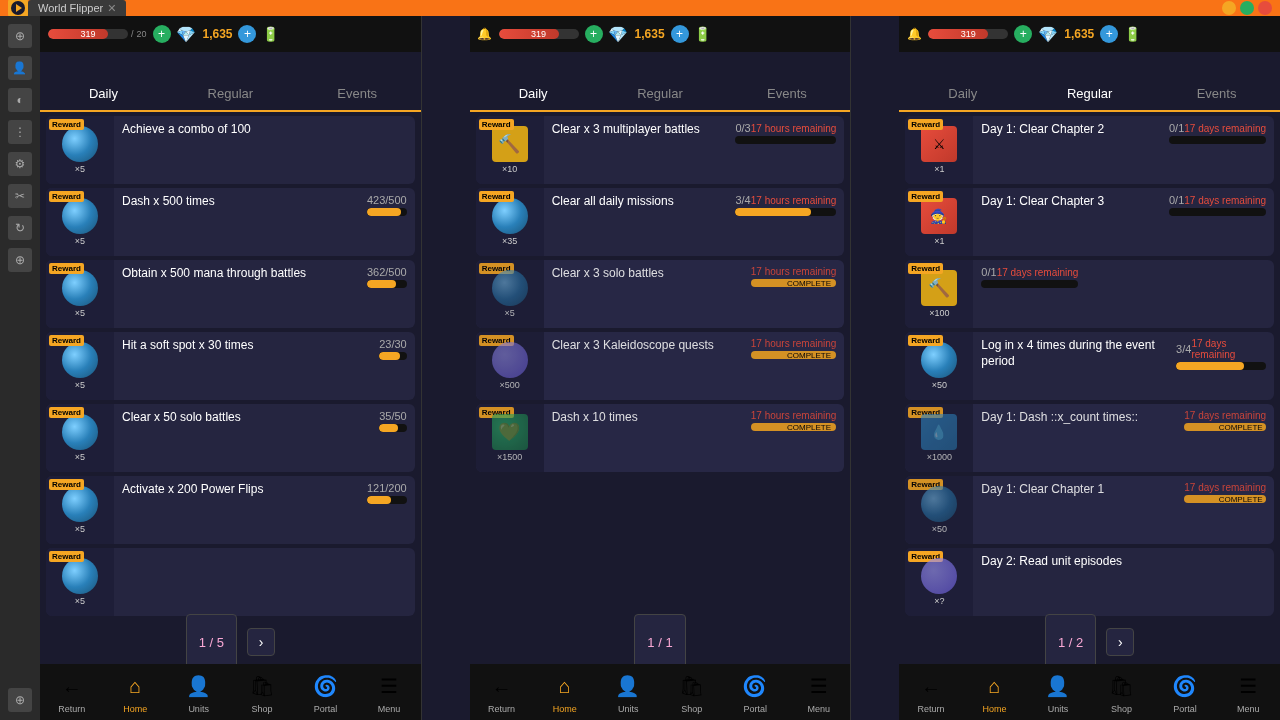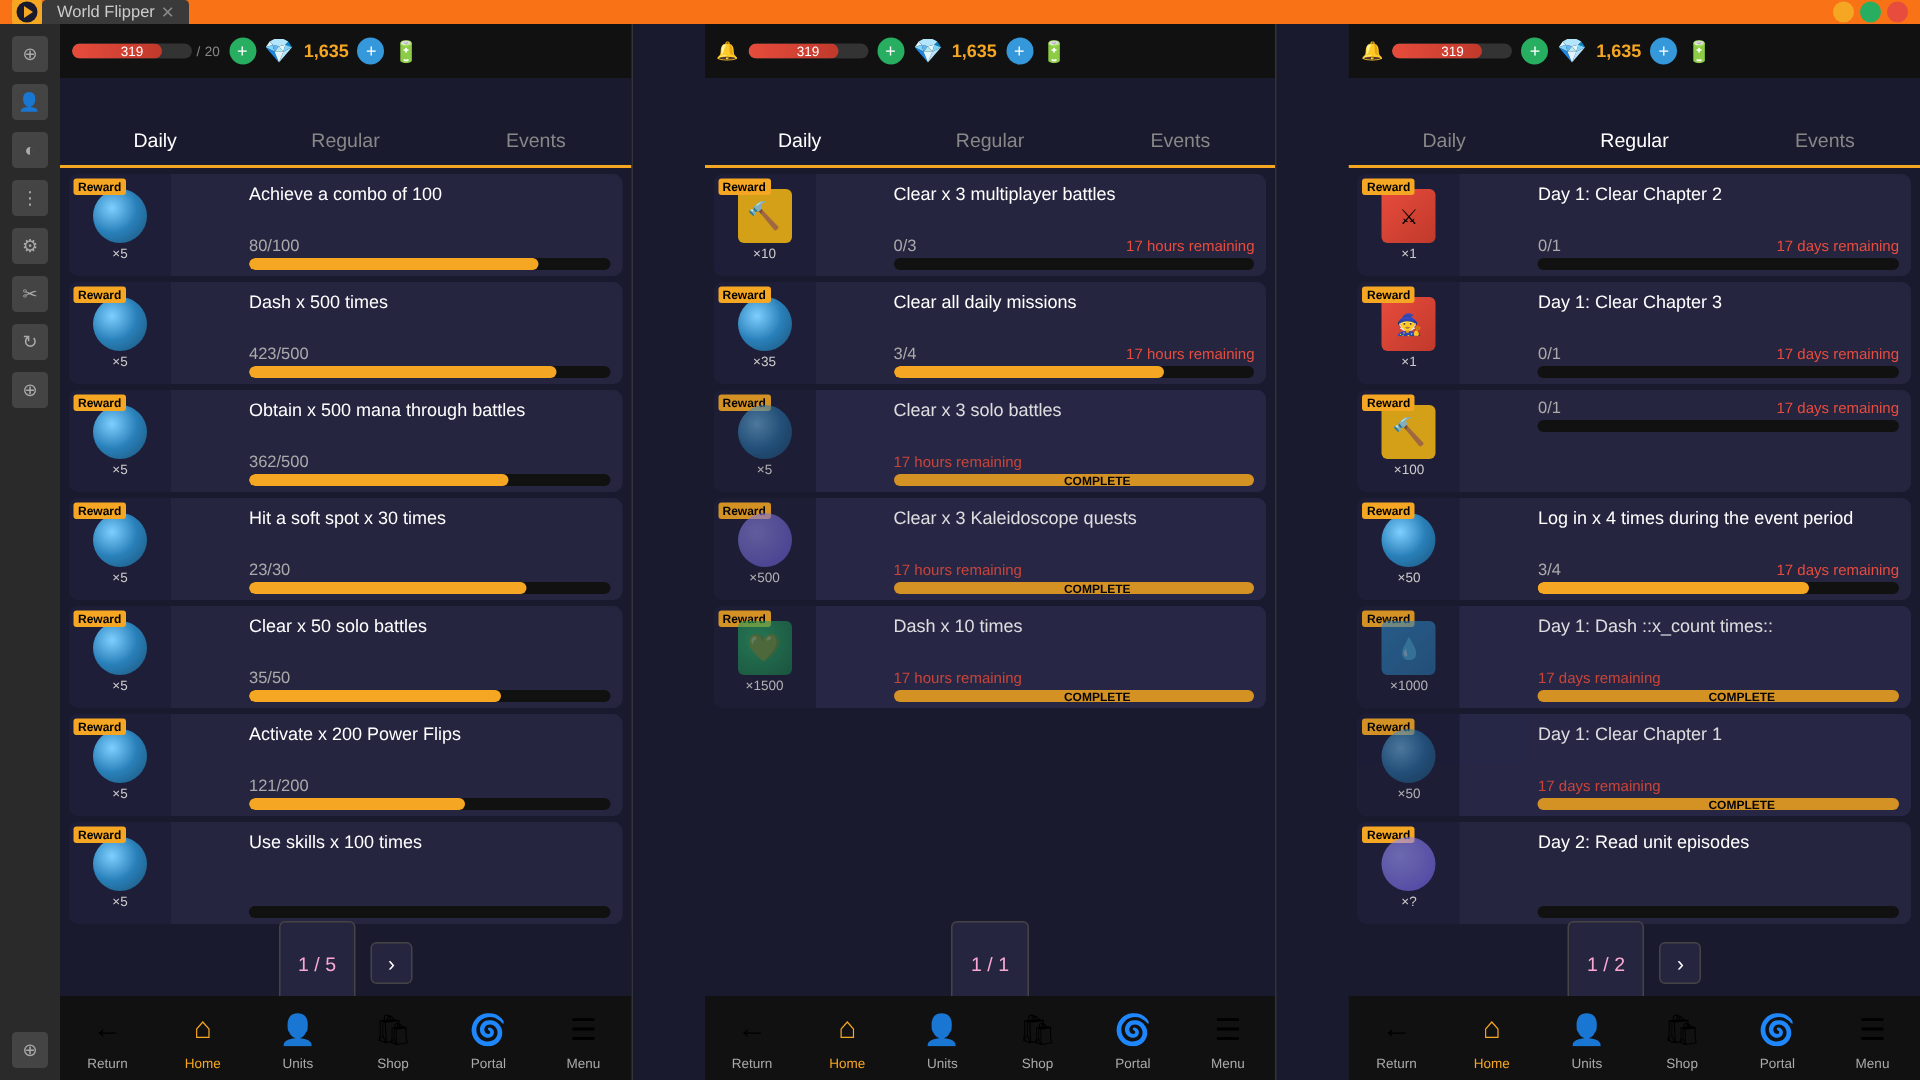--- a/index.html
+++ b/index.html
@@ -209,23 +209,21 @@
     }
     .reward-count {
       font-size: 9px;
       color: #ccc;
       margin-top: 2px;
     }
     .quest-info {
       flex: 1;
       padding: 6px 8px 4px;
       display: flex;
-      flex-direction: column;
       justify-content: space-between;
-      margin-left: 44px;
     }
     .quest-title {
       font-size: 12px;
       color: #fff;
       line-height: 1.3;
     }
     .quest-progress-row {
       display: flex;
       justify-content: space-between;
       align-items: center;
@@ -255,21 +253,21 @@
       background: #f5a623;
       border-radius: 4px;
       margin-top: 2px;
       display: flex;
       align-items: center;
       justify-content: center;
     }
     .complete-text {
       font-size: 8px;
       color: #000;
-      font-weight: bold;
+      font-weight: normal;
       padding-left: 31px;
     }
 
     
     .icon-orb {
       background: radial-gradient(circle at 35% 35%, #7ecfff, #2980b9, #1a5276);
       border-radius: 50%;
       width: 36px; height: 36px;
     }
     .icon-hammer {
@@ -432,23 +430,20 @@
 
         <div class="quest-item">
           <div class="quest-reward">
             <div class="reward-label">Reward</div>
             <div class="icon-orb"></div>
             <div class="reward-count">×5</div>
           </div>
           <div class="quest-info">
             <div class="quest-title">Achieve a combo of 100</div>
             <div>
-              <div class="quest-progress-row">
-                <span class="quest-progress-text">80/100</span>
-              </div>
               <div class="progress-bar-bg">
                 <div class="progress-bar-fill" style="width:80%"></div>
               </div>
             </div>
           </div>
         </div>
 
         <div class="quest-item">
           <div class="quest-reward">
             <div class="reward-label">Reward</div>
@@ -544,21 +539,20 @@
           </div>
         </div>
 
         <div class="quest-item">
           <div class="quest-reward">
             <div class="reward-label">Reward</div>
             <div class="icon-orb"></div>
             <div class="reward-count">×5</div>
           </div>
           <div class="quest-info">
-            <div class="quest-title">Use skills  x 100 times</div>
             <div>
               <div class="progress-bar-bg">
                 <div class="progress-bar-fill" style="width:0%"></div>
               </div>
             </div>
           </div>
         </div>
 
       </div>
 

